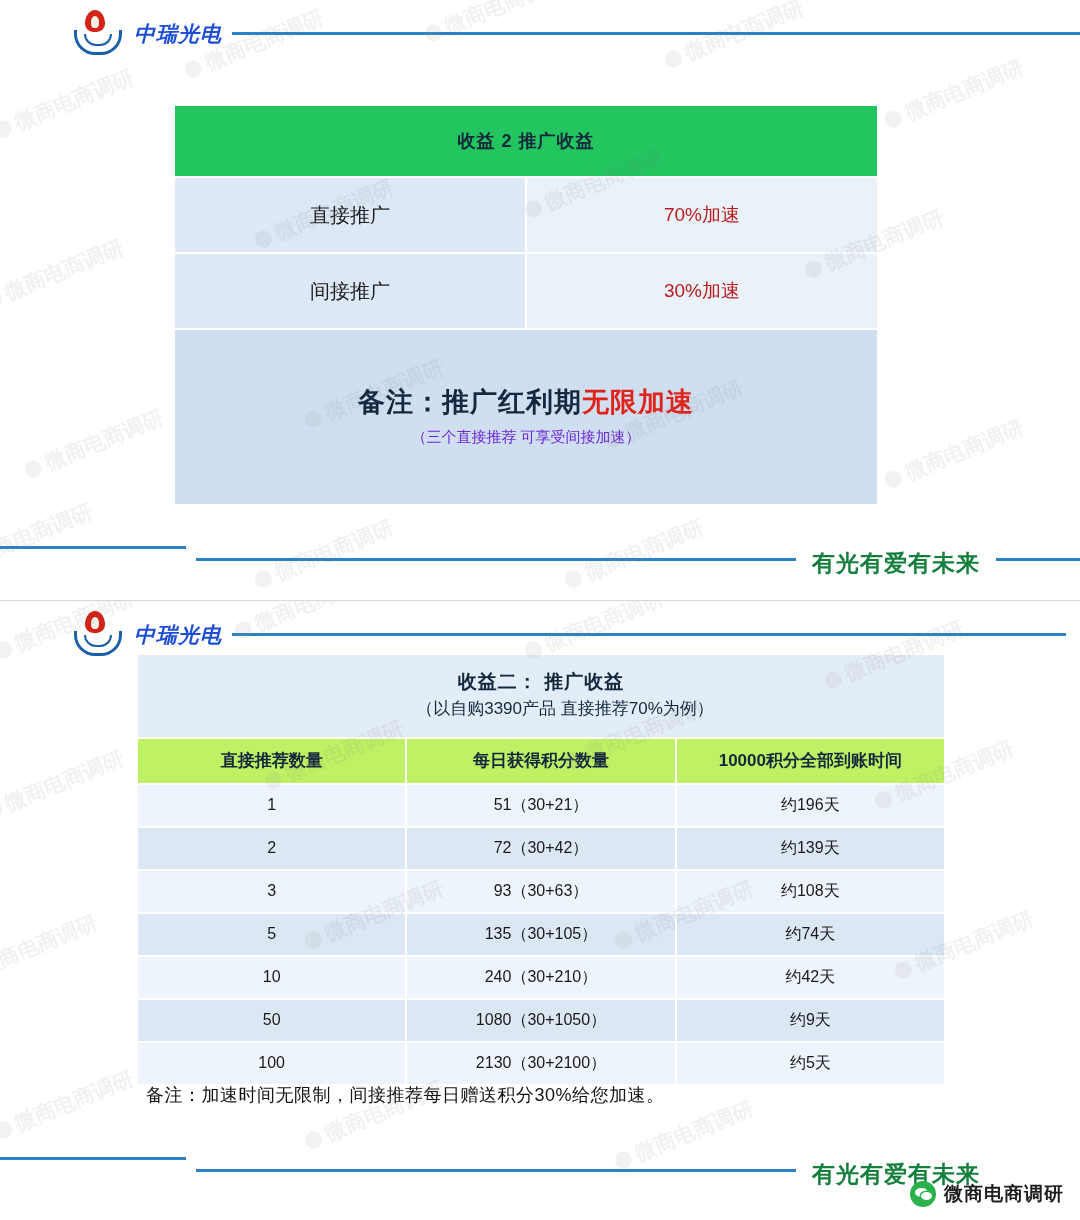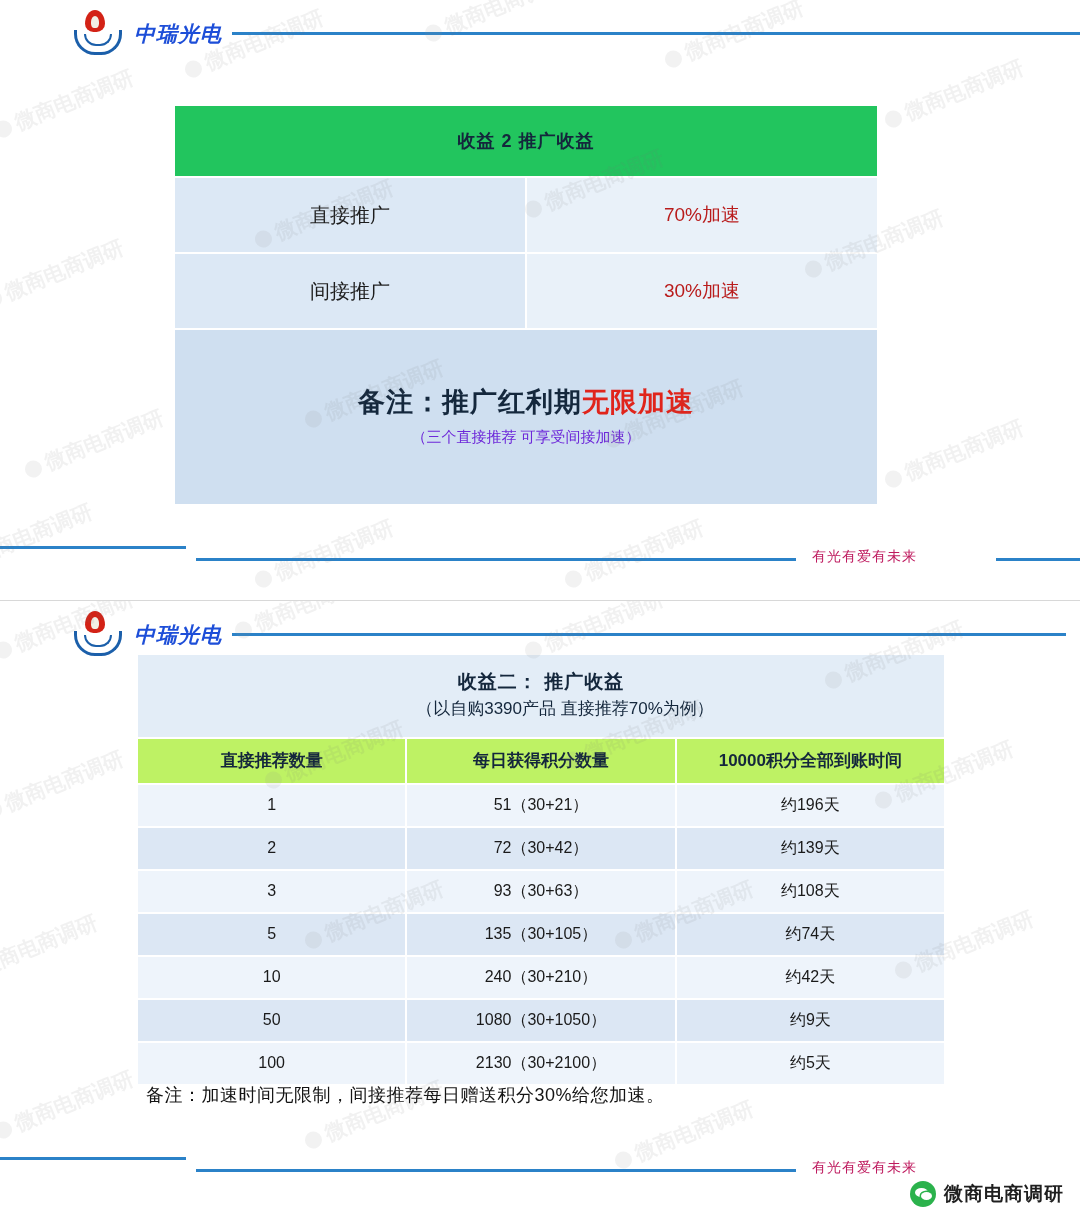--- a/index.html
+++ b/index.html
@@ -171,23 +171,23 @@
   }
 
   
   .footer-rule {
     position: absolute;
     height: 3px;
     background: #2b82c8;
   }
   .slogan {
     position: absolute;
-    font-size: 14px;
-    font-weight: normal;
-    color: #be185d;
+    font-size: 23px;
+    font-weight: bold;
+    color: #15803d;
     letter-spacing: 1px;
   }
 
   
   .t2 {
     position: absolute;
     left: 136px;
     top: 52px;
     width: 810px;
   }

